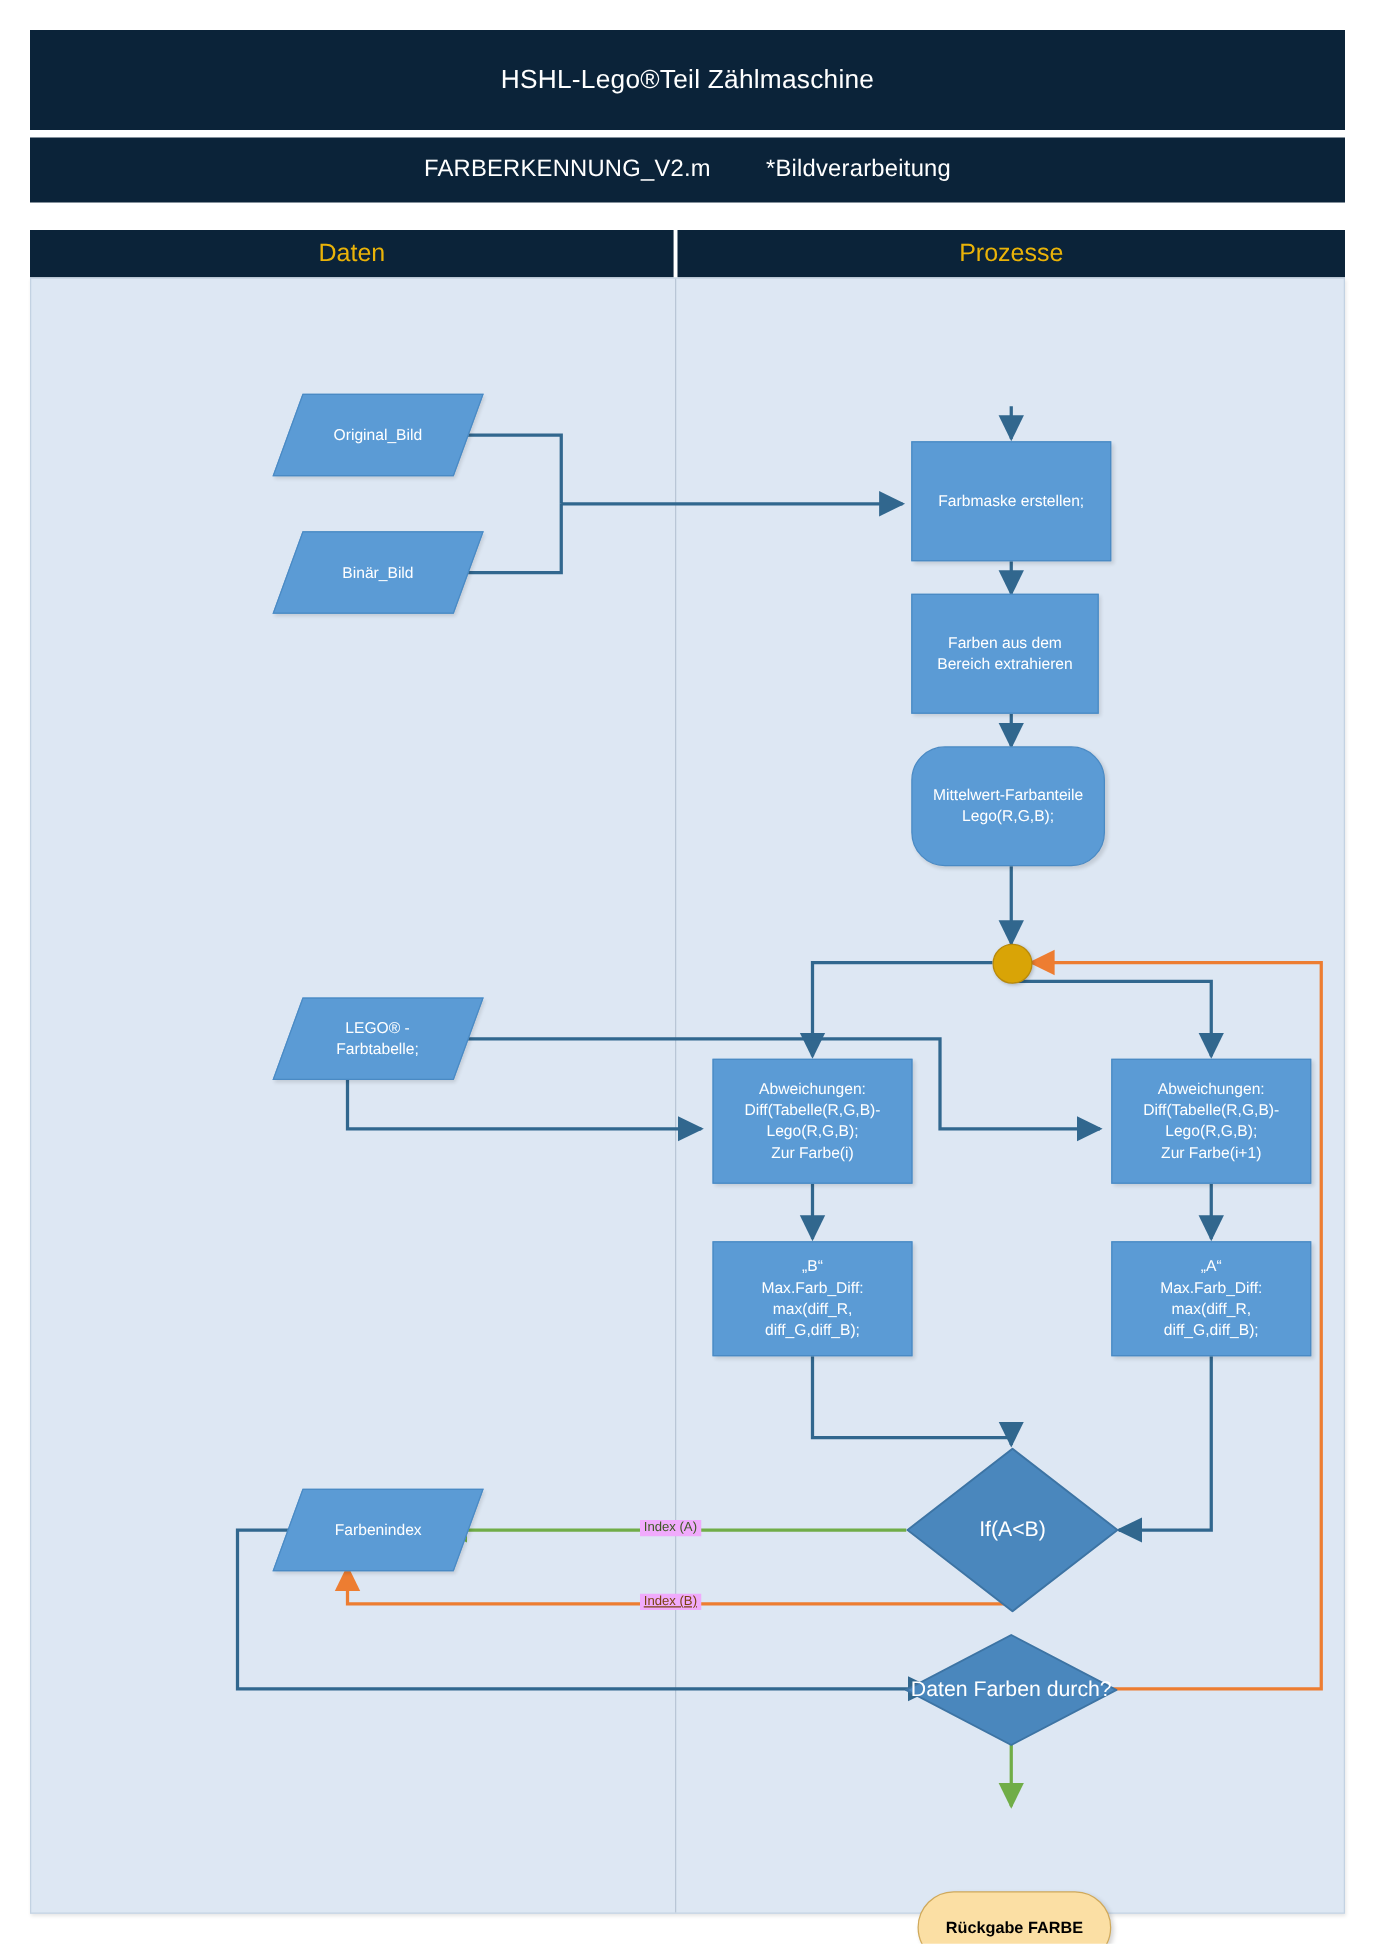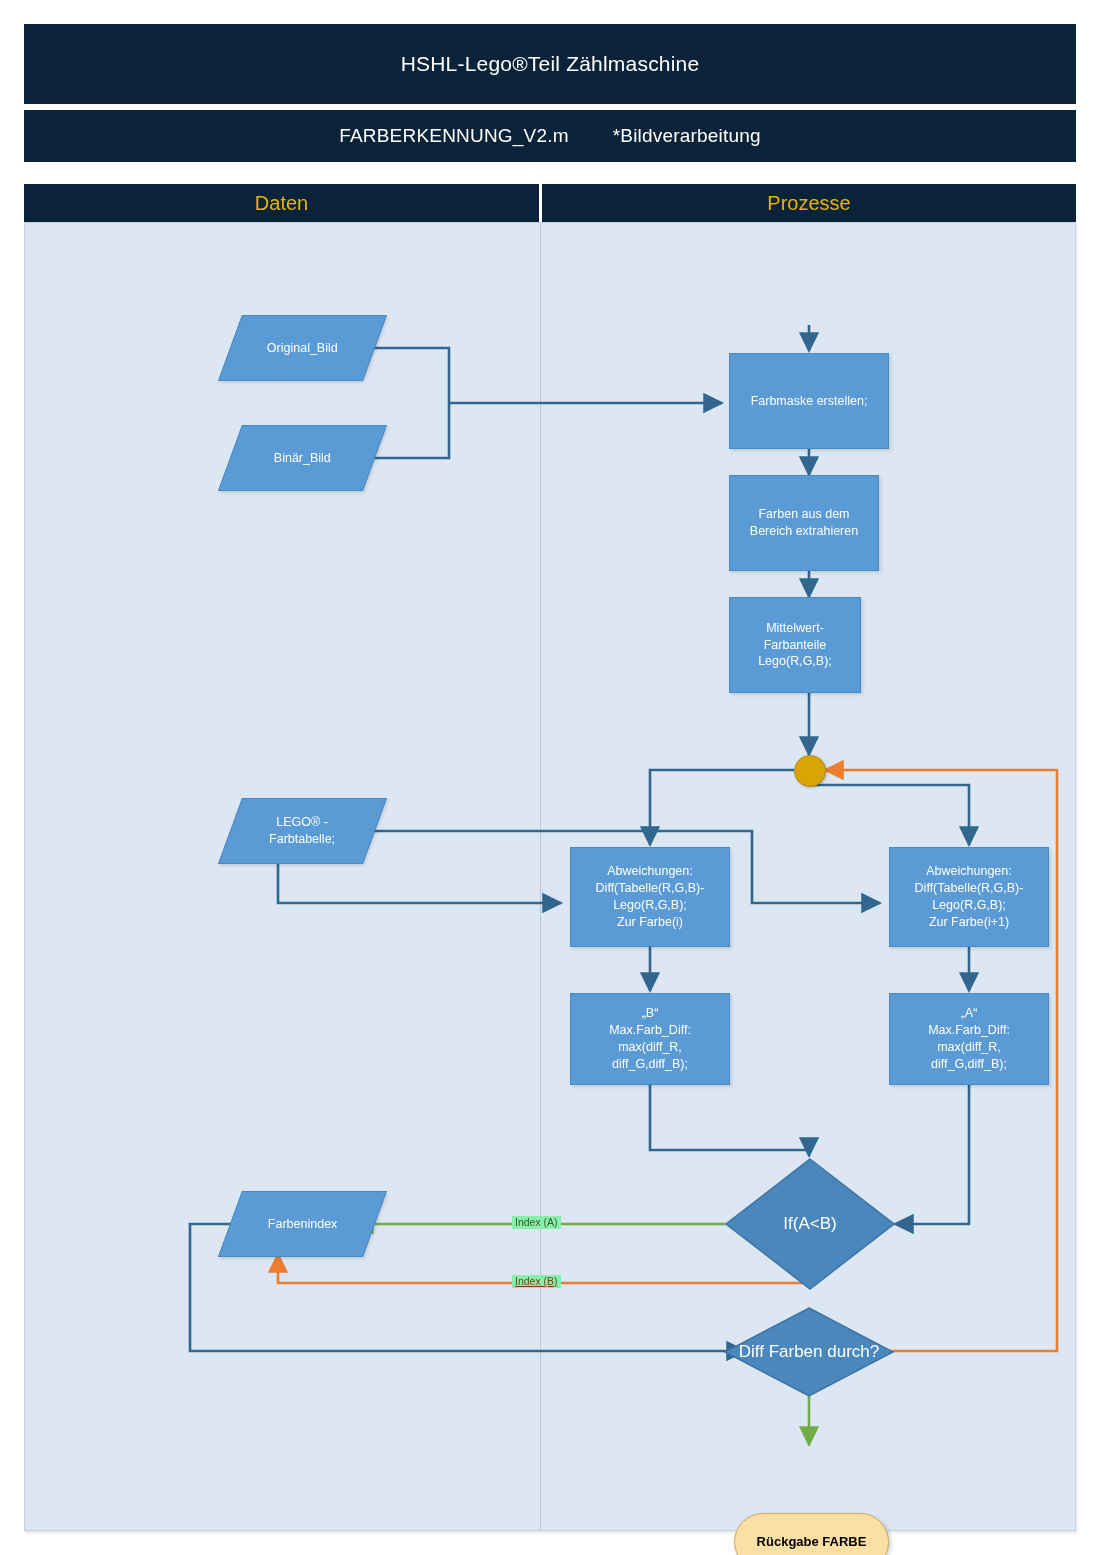--- a/index.html
+++ b/index.html
@@ -145,21 +145,21 @@
     position: absolute;
     width: 30px; height: 30px;
     border-radius: 50%;
     background: #d9a406;
     border: 1px solid #b8890a;
     box-shadow: 1px 1px 3px rgba(0,0,0,0.22);
   }
 
   .wire-label {
     position: absolute;
-    background: #86efac;
+    background: #f0abfc;
     color: #444444;
     font-size: 10.5px;
     padding: 0px 3px;
     white-space: nowrap;
     line-height: 1.25;
   }
   .wire-label.green { color: #3d5a23; }
   .wire-label.orange { color: #7a4210; }
 </style>
 </head>
@@ -263,21 +263,21 @@
     </div>
 
     <div class="node proc" style="left:704px; top:130px; width:160px; height:96px;">
       <span>Farbmaske erstellen;</span>
     </div>
 
     <div class="node proc" style="left:704px; top:252px; width:150px; height:96px;">
       <span>Farben aus dem Bereich extrahieren</span>
     </div>
 
-    <div class="node proc" style="left:704px; top:374px; width:132px; height:96px;">
+    <div class="node proc" style="left:704px; top:374px; width:155px; height:96px;border-radius:27px;">
       <span>Mittelwert-Farbanteile Lego(R,G,B);</span>
     </div>
 
     <div class="junction" style="left:769px; top:532px;"></div>
 
     <div class="node data-shape" style="left:205px; top:575px; width:145px; height:66px;">
       <span>
         <span>LEGO® -</span><br>
         <span>Farbtabelle;</span>
       </span>
@@ -325,21 +325,21 @@
     </div>
 
     <div class="wire-label orange" style="left:487px; top:1052px;text-decoration:underline;">
       <span>Index (B)</span>
     </div>
 
     <div class="diamond-wrap" style="left:699px; top:1084px; width:170px; height:90px;">
       <svg class="diamond-shape" viewBox="0 0 170 90" preserveAspectRatio="none">
         <polygon points="85,1 169,45 85,89 1,45" fill="#4a87bd" stroke="#3d74a4" stroke-width="1.5"></polygon>
       </svg>
-      <span class="diamond-label">Diff Farben durch?</span>
+      <span class="diamond-label">Daten Farben durch?</span>
     </div>
 
     <div class="node terminator term-end" style="left:709px; top:1250px; width:155px; height:58px;margin-top:40px;">
       <span>Rückgabe FARBE</span>
     </div>
 
   </div>
 </div>
 
 </body></html>

